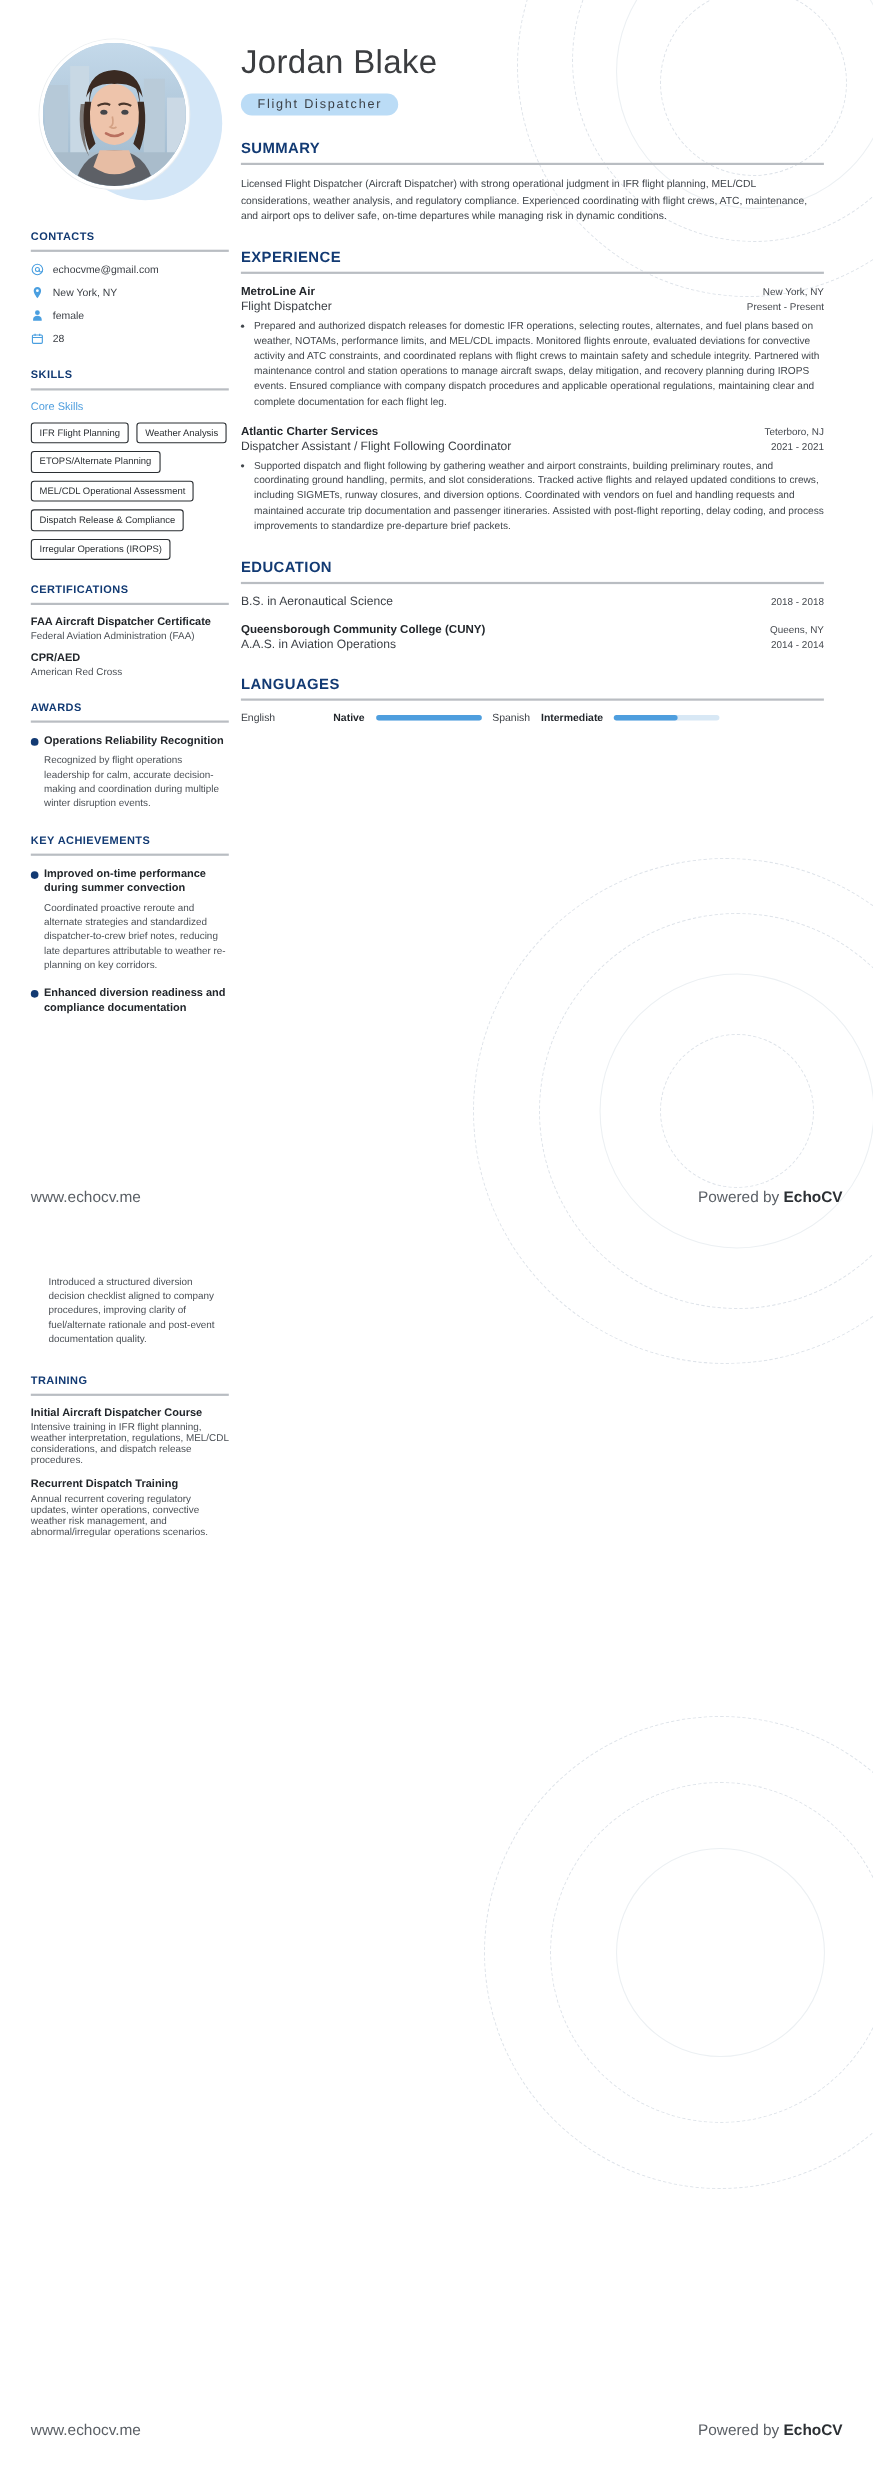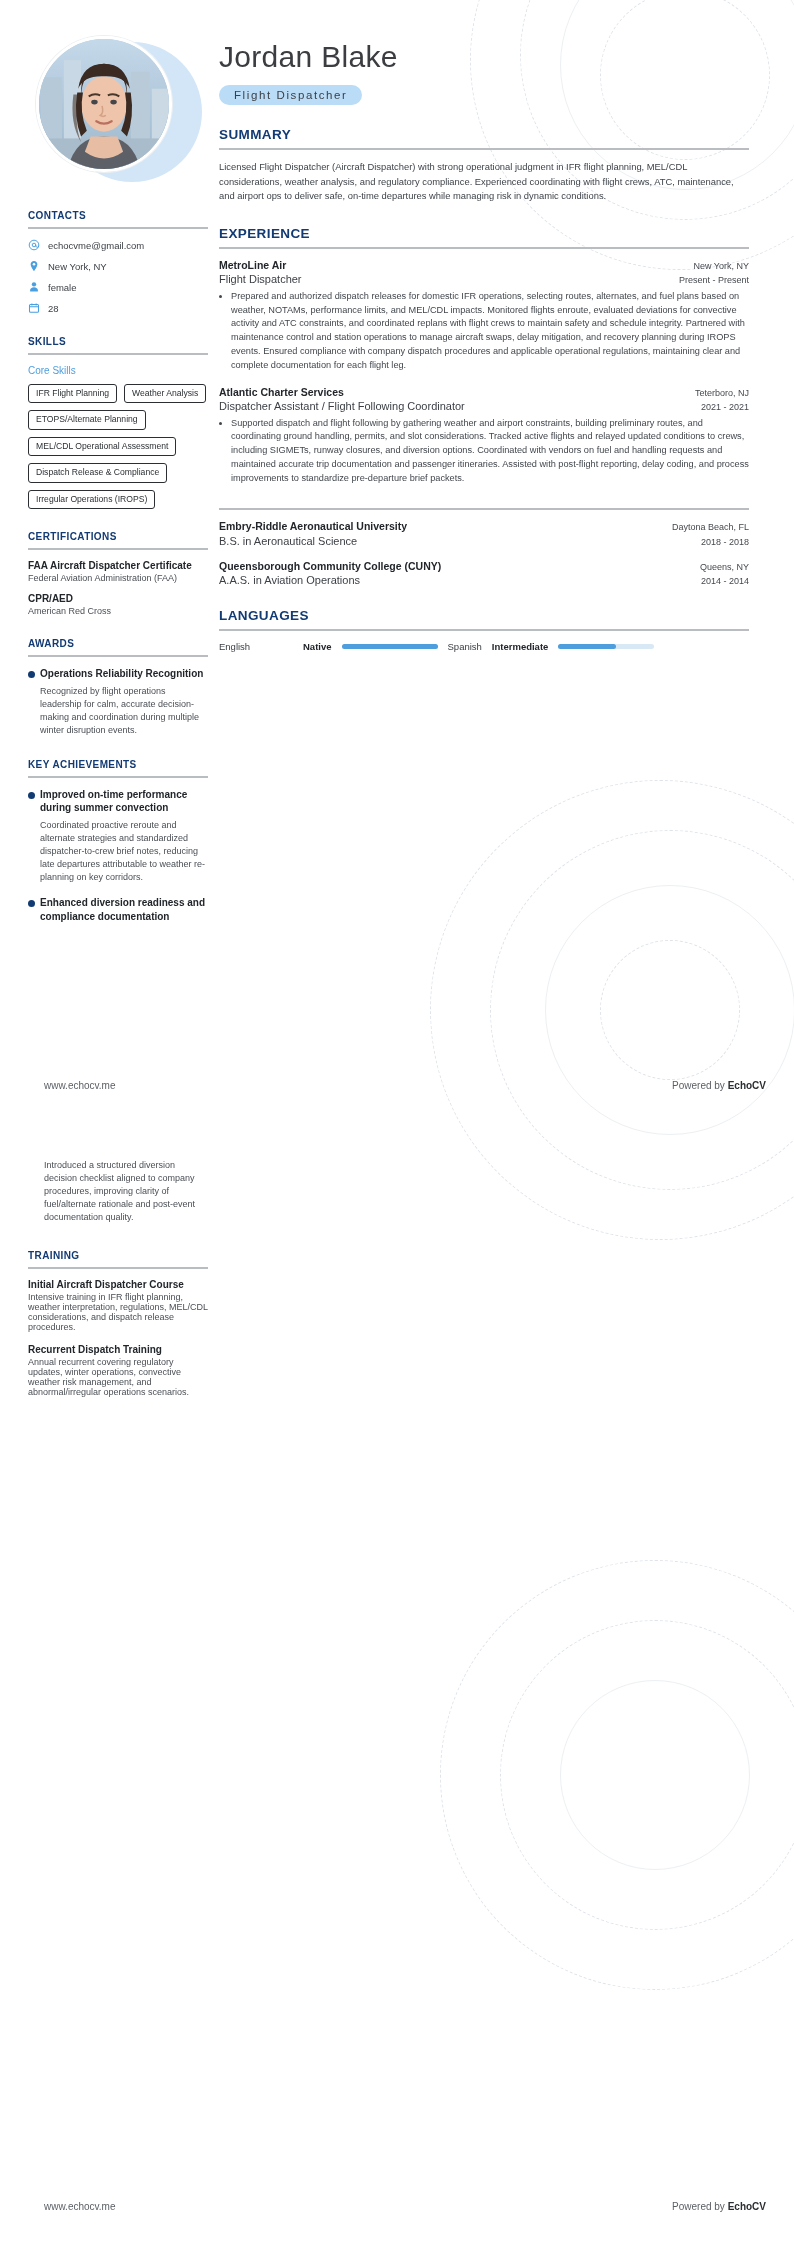--- a/index.html
+++ b/index.html
@@ -143,23 +143,23 @@
 
   
   .lang-row { display: flex; align-items: center; gap: 10px; margin-top: 10px; flex-wrap: wrap; }
   .lang-name { font-size: 9.5px; color: #3b3f45; width: 74px; }
   .lang-level { font-size: 9.5px; font-weight: bold; color: #22262b; }
   .lang-bar { width: 96px; height: 5px; border-radius: 3px; background: #d8e8f5; position: relative; }
   .lang-bar > i { position: absolute; left: 0; top: 0; bottom: 0; border-radius: 3px; background: #4e9ede; display: block; }
 
   
   .footer {
-    position: absolute; left: 44px; right: 28px;
+    position: absolute; left: 28px; right: 28px;
     display: flex; justify-content: space-between; align-items: flex-start;
-    font-size: 10px; color: #5a5f65;
+    font-size: 14px; color: #5a5f65;
   }
   .footer .brand b { color: #2b2f33; }
 
   
   .p2 { position: relative; height: 1123px; }
   .p2 .left-col { top: 0; }
 </style>
 </head>
 <body>
 
@@ -363,27 +363,24 @@
               <span class="entry-dates">2021 - 2021</span>
             </div>
             <ul class="entry-list">
               <li>Supported dispatch and flight following by gathering weather and airport constraints, building preliminary routes, and coordinating ground handling, permits, and slot considerations. Tracked active flights and relayed updated conditions to crews, including SIGMETs, runway closures, and diversion options. Coordinated with vendors on fuel and handling requests and maintained accurate trip documentation and passenger itineraries. Assisted with post-flight reporting, delay coding, and process improvements to standardize pre-departure brief packets.</li>
             </ul>
           </div>
         </div>
 
         
         <div class="block">
+          <div class="sec-h">EDUCATION</div>
           <div class="sec-rule"></div>
 
           <div class="entry">
-            <div class="entry-head">
-              <span class="entry-org">Embry-Riddle Aeronautical University</span>
-              <span class="entry-meta wrapmeta">Daytona Beach, FL</span>
-            </div>
             <div class="entry-sub">
               <span class="entry-role">B.S. in Aeronautical Science</span>
               <span class="entry-dates">2018 - 2018</span>
             </div>
           </div>
 
           <div class="entry">
             <div class="entry-head">
               <span class="entry-org">Queensborough Community College (CUNY)</span>
               <span class="entry-meta">Queens, NY</span>

